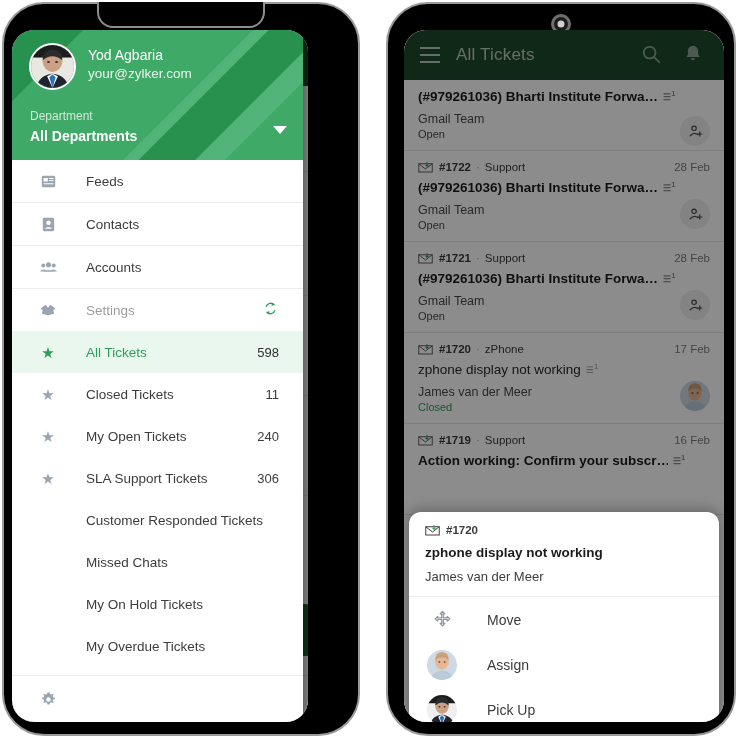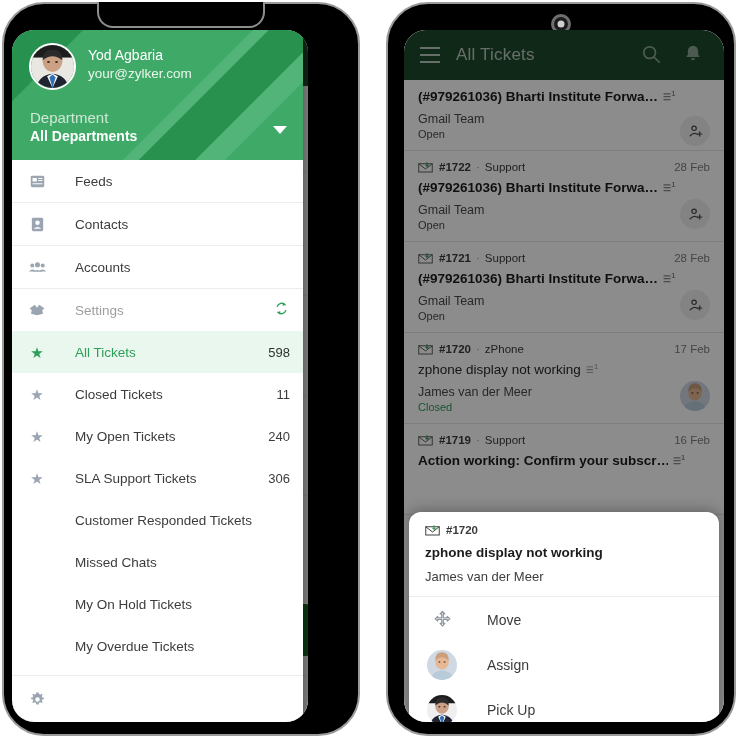--- a/index.html
+++ b/index.html
@@ -83,31 +83,31 @@
   .s1{width:260px;height:520px;background:#3faa68;transform:rotate(45deg);left:95px;top:-230px;}
   .s2{width:72px;height:520px;background:#52b478;transform:rotate(45deg);left:176px;top:-180px;}
   .s3{width:40px;height:520px;background:#28914e;transform:rotate(45deg);left:255px;top:-250px;}
   .s4{width:130px;height:300px;background:#27924f;transform:rotate(45deg);left:-50px;top:-120px;}
   .dw-avatar{
     position:absolute;left:17px;top:13px;width:47px;height:47px;border-radius:50%;
     overflow:hidden;border:2px solid #ffffff;box-sizing:border-box;
   }
   .dw-name{position:absolute;left:76px;top:17px;color:#fff;font-size:14px;}
   .dw-mail{position:absolute;left:76px;top:36px;color:#eaf5ec;font-size:13.5px;}
-  .dw-deptlbl{position:absolute;left:18px;top:79px;color:#cfe8d6;font-size:15px;}
+  .dw-deptlbl{position:absolute;left:18px;top:79px;color:#cfe8d6;font-size:12px;}
   .dw-dept{position:absolute;left:18px;top:98px;color:#fff;font-size:14px;font-weight:bold;}
   .dw-caret{
     position:absolute;right:16px;top:96px;width:0;height:0;
     border-left:7px solid transparent;border-right:7px solid transparent;
     border-top:8px solid #fff;
   }
   .dw-list{flex:1;overflow:hidden;background:#fff;}
   .dw-item{
     position:relative;display:flex;align-items:center;height:42px;
-    padding:0 13px;box-sizing:border-box;
+    padding:0 24px;box-sizing:border-box;
   }
   .dw-item .ic{width:24px;display:flex;justify-content:center;flex:none;}
   .dw-item .lbl{margin-left:26px;font-size:13.5px;color:#3c3c3c;flex:1;}
   .dw-item .cnt{font-size:13px;color:#3c3c3c;}
   .dw-sep{height:1px;background:#ececec;margin:0;}
   .dw-item.section .lbl{color:#9d9d9d;}
   .dw-item.active{background:#e9f7ee;}
   .dw-item.active .lbl{color:#2e9e58;}
   .dw-item.active .cnt{color:#2f2f2f;}
   .dw-foot{flex:none;border-top:1px solid #ececec;}

